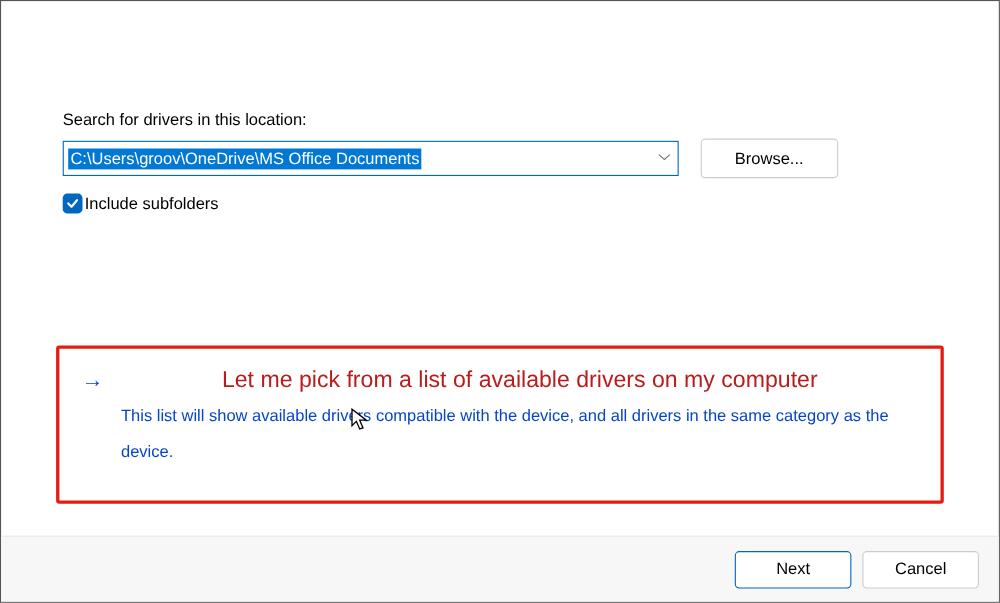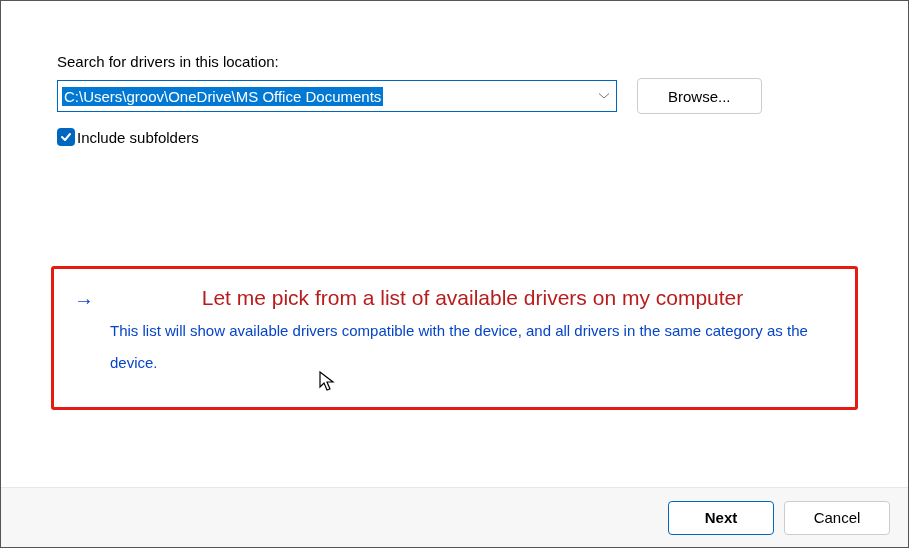--- a/index.html
+++ b/index.html
@@ -8,20 +8,21 @@
       font-family: "Segoe UI", -apple-system, sans-serif;
       font-size: 15px;
       background: #fff;
       width: 909px;
       height: 548px;
       position: relative;
       border: 1px solid #555;
     }
     .content {
       padding: 12px 56px 0 56px;
+      margin-top: 48px;
     }
     .label {
       font-size: 15px;
       color: #000;
       margin: 40px 0 8px 0;
     }
     .row-path {
       display: flex;
       align-items: center;
       gap: 20px;
@@ -127,21 +128,21 @@
     .footer button {
       height: 34px;
       min-width: 106px;
       border: 1px solid #ccc;
       border-radius: 4px;
       background: #fff;
       font-size: 15px;
       font-family: inherit;
       color: #000;
     }
-    .footer button.primary { border-color: #0067c0; font-weight: bold; }
+    .footer button.primary { border-color: #0067c0; }
   </style>
 </head>
 <body>
 
 <div class="content">
   <div class="label">Search for drivers in this location:</div>
 
   <div class="row-path">
     <div class="combo">
       <span class="combo-text">C:\Users\groov\OneDrive\MS Office Documents</span>

